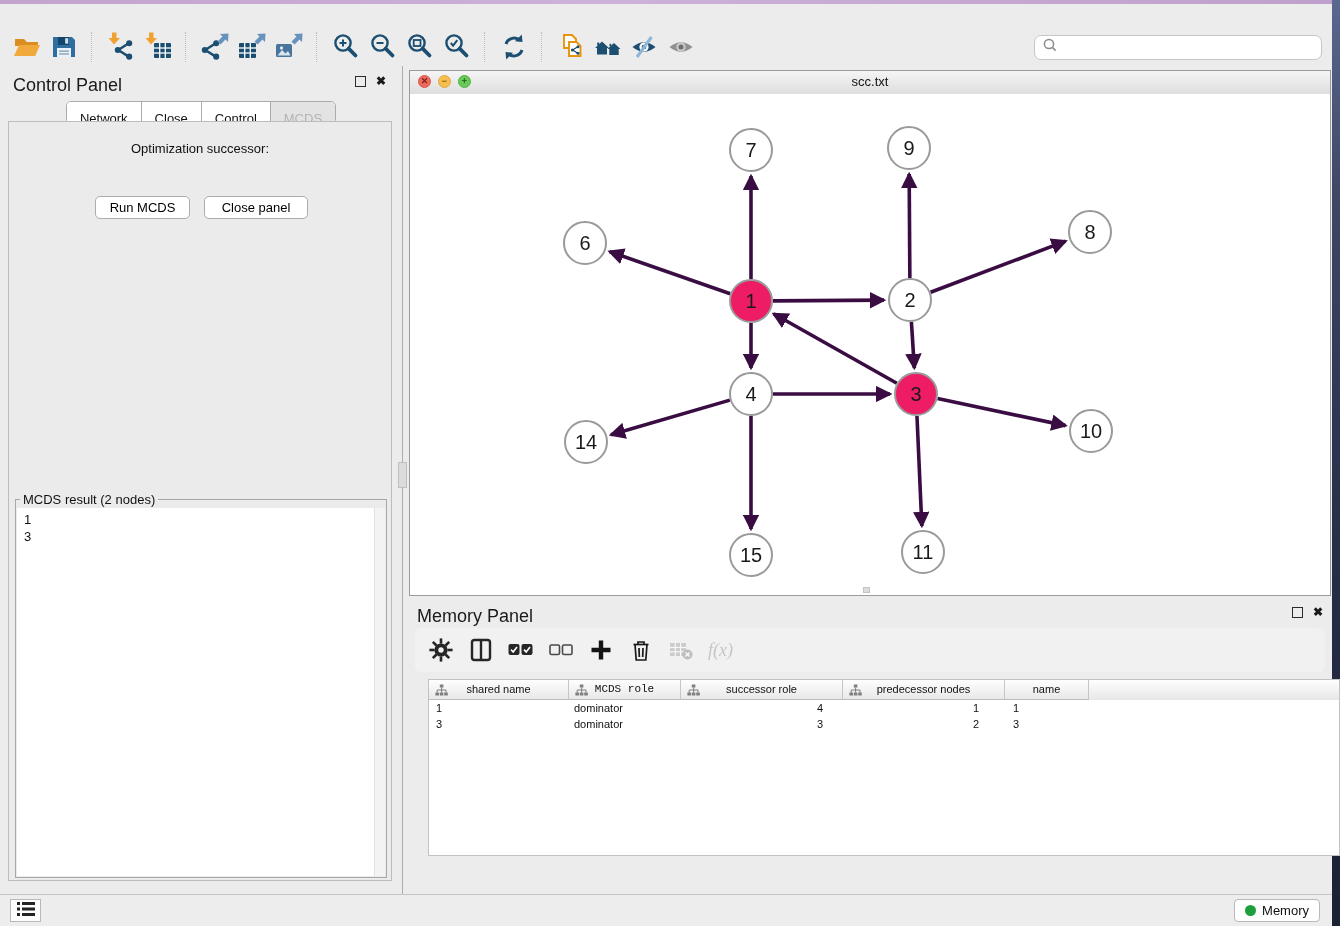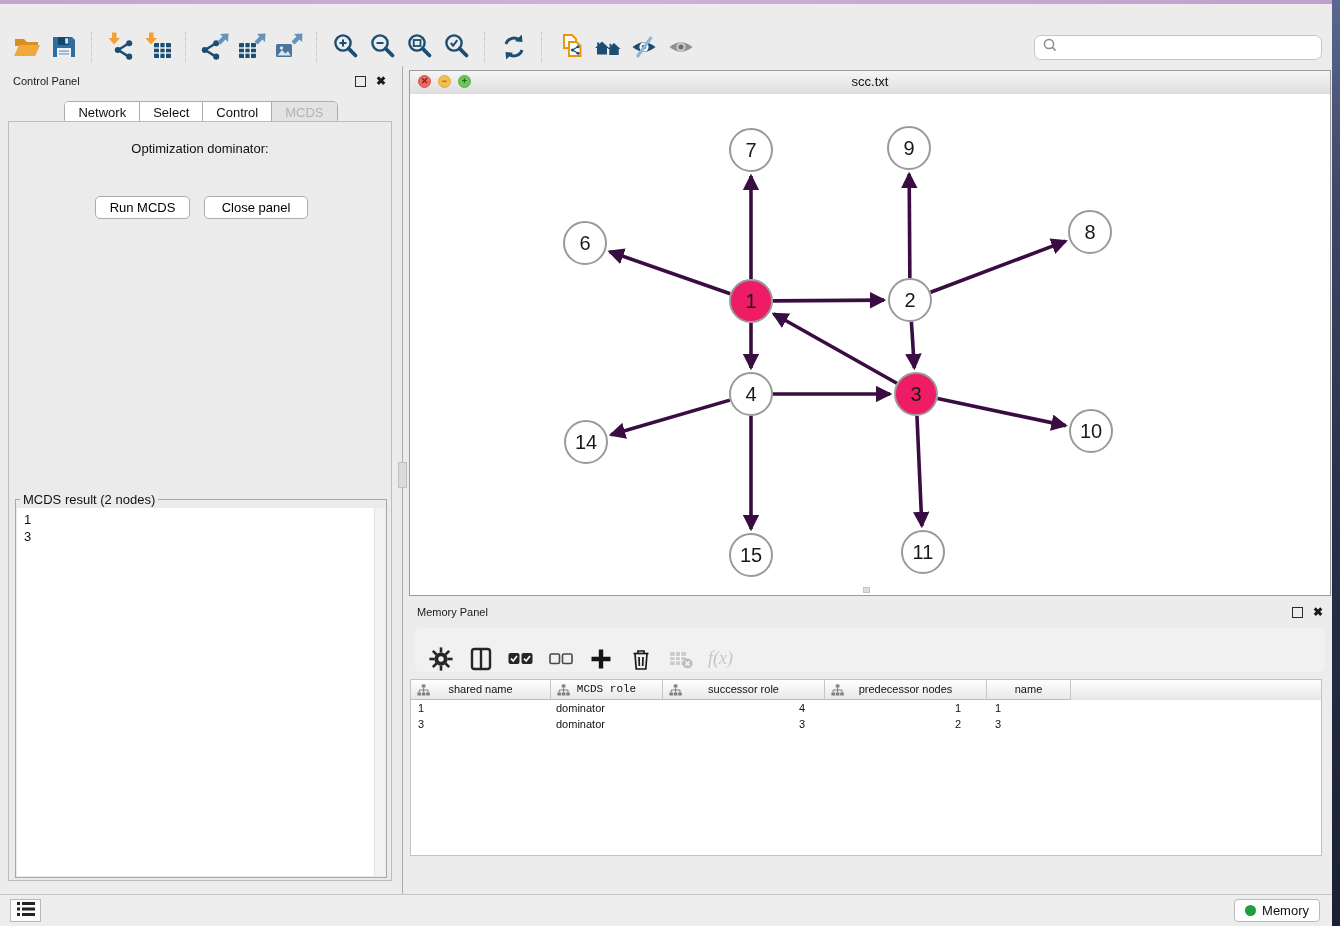--- a/index.html
+++ b/index.html
@@ -14,28 +14,28 @@
   .light{width:12px;height:12px;border-radius:50%;background:#CDCDCD;border:1px solid #B2B2B2;box-sizing:border-box}
 
   
   #toolbar{position:absolute;top:24px;left:0;right:0;height:38px;display:flex;align-items:center;padding-left:8px}
   .tb-btn{width:37px;height:34px;display:flex;align-items:center;justify-content:center}
   .tb-sep{width:1px;height:30px;border-left:1px dotted #BDBDBD;margin:0 9px}
   #search-box{margin-left:auto;margin-right:10px;width:288px;height:25px;background:#FFF;border:1px solid #C6C6C6;border-radius:7px;display:flex;align-items:center;padding-left:7px;box-sizing:border-box}
   #search-box input{border:none;outline:none;flex:1;font-size:13px;font-family:"Liberation Sans",sans-serif;background:transparent;margin-left:4px}
 
   
-  .panel-title{font-size:11px;color:#1A1A1A}
+  .panel-title{font-size:18px;color:#1A1A1A}
   .win-btns{display:flex;gap:10px;align-items:center}
   .float-btn{width:9px;height:9px;border:1.5px solid #2A2A2A;box-sizing:content-box}
   .close-btn{font-size:12px;font-weight:bold;color:#1A1A1A;line-height:12px}
 
   
   .seg{display:inline-flex;border:1px solid #ABABAB;border-radius:5px;overflow:hidden;background:#FFF;height:21px;vertical-align:top}
-  .segment{padding:1px 13px;font-size:13px;line-height:19px;border-right:1px solid #ABABAB;background:#FFF;color:#111;white-space:nowrap}
+  .segment{padding:7px 13px;font-size:13px;line-height:19px;border-right:1px solid #ABABAB;background:#FFF;color:#111;white-space:nowrap}
   .segment:last-child{border-right:none}
   .segment.active{background:#E3E3E3;color:#B3B3B3}
 
   
   #control-panel{position:absolute;left:0;top:62px;width:403px;height:832px;border-right:1px solid #ABABAB;box-sizing:border-box}
   #cp-head{position:relative;height:30px}
   #cp-head .panel-title{position:absolute;left:13px;top:9px}
   #cp-head .win-btns{position:absolute;right:16px;top:9px}
   #cp-tabs{position:absolute;top:35px;left:0;width:100%;text-align:center}
   #cp-pane{position:absolute;left:8px;top:55px;width:384px;height:760px;background:#EBEBEB;border:1px solid #BDBDBD;box-sizing:border-box}
@@ -62,25 +62,25 @@
   .tl.yellow{background:#F6BE4F;border:1px solid #E2A93B;color:#8F5F00}
   .tl.green{background:#69C858;border:1px solid #52B140;color:#1F6B15}
   #net-canvas{position:absolute;left:0;top:23px;right:0;bottom:0;background:#FFF}
   #net-handle{position:absolute;left:453px;bottom:2px;width:7px;height:6px;background:#DCDCDC;border:1px solid #C4C4C4;box-sizing:border-box}
 
   
   #table-panel{position:absolute;left:409px;top:595px;width:922px;height:293px}
   #tp-head{position:relative;height:28px}
   #tp-head .panel-title{position:absolute;left:8px;top:7px}
   #tp-head .win-btns{position:absolute;right:8px;top:7px}
-  #tp-toolbar{position:absolute;left:6px;top:29px;width:910px;height:44px;background:#F1F1F1;border-radius:6px;display:flex;align-items:flex-end;padding-left:12px;gap:13px;box-sizing:border-box}
+  #tp-toolbar{position:absolute;left:6px;top:29px;width:910px;height:44px;background:#F1F1F1;border-radius:6px;display:flex;align-items:center;padding-left:12px;gap:13px;box-sizing:border-box}
   .tp-btn{width:27px;height:27px;display:flex;align-items:center;justify-content:center}
   .tp-btn.disabled{opacity:.5}
   .fx{font-family:"Liberation Serif",serif;font-style:italic;font-size:18px;color:#9A9A9A}
-  #tbl{position:absolute;left:1px;top:80px;width:912px;height:177px;background:#FFF;border:1px solid #C2C2C2;box-sizing:border-box;overflow:hidden}
+  #tbl{position:absolute;left:19px;top:80px;width:912px;height:177px;background:#FFF;border:1px solid #C2C2C2;box-sizing:border-box;overflow:hidden}
   #tbl-head{display:flex;height:20px;background:linear-gradient(#FEFEFE,#E7E7E7)}
   .th{position:relative;box-sizing:border-box;border-right:1px solid #C6C6C6;border-bottom:1px solid #BDBDBD;font-size:11px;line-height:19px;text-align:center;color:#111;flex:none}
   .th .hier{position:absolute;left:6px;top:4px}
   .tr{display:flex;height:16px;font-size:11px;line-height:16px;color:#111}
   .td{box-sizing:border-box;flex:none;white-space:nowrap;overflow:hidden}
   #tp-tabs{position:absolute;left:0;width:100%;top:269px;text-align:center}
 
   
   #status-bar{position:absolute;left:0;bottom:0;width:1332px;height:32px;background:#EDEDED;border-top:1px solid #C5C5C5;box-sizing:border-box}
   #list-btn{position:absolute;left:10px;top:4px;width:31px;height:23px;background:#FCFCFC;border:1px solid #B9B9B9;box-sizing:border-box;display:flex;align-items:center;justify-content:center}
@@ -302,26 +302,26 @@
     <div id="control-panel">
       <div id="cp-head">
         <span class="panel-title">Control Panel</span>
         <span class="win-btns">
           <span class="float-btn"></span>
           <span class="close-btn">✖</span>
         </span>
       </div>
       <div id="cp-tabs"><span class="seg">
             <span class="segment">Network</span>
-            <span class="segment">Select</span>
+            <span class="segment">Close</span>
             <span class="segment">Control</span>
             <span class="segment active">MCDS</span>
           </span></div>
       <div id="cp-pane">
-        <div id="opt-label">Optimization dominator:</div>
+        <div id="opt-label">Optimization successor:</div>
         <div id="run-btn" class="cp-btn">Run MCDS</div>
         <div id="closepanel-btn" class="cp-btn">Close panel</div>
         <div id="mcds-box">
           <span id="mcds-legend">MCDS result (2 nodes)</span>
           <div id="mcds-inner">
             <div id="mcds-lines">
                 <div>1</div>
                 <div>3</div>
               </div>
             <div id="mcds-scroll"></div>

